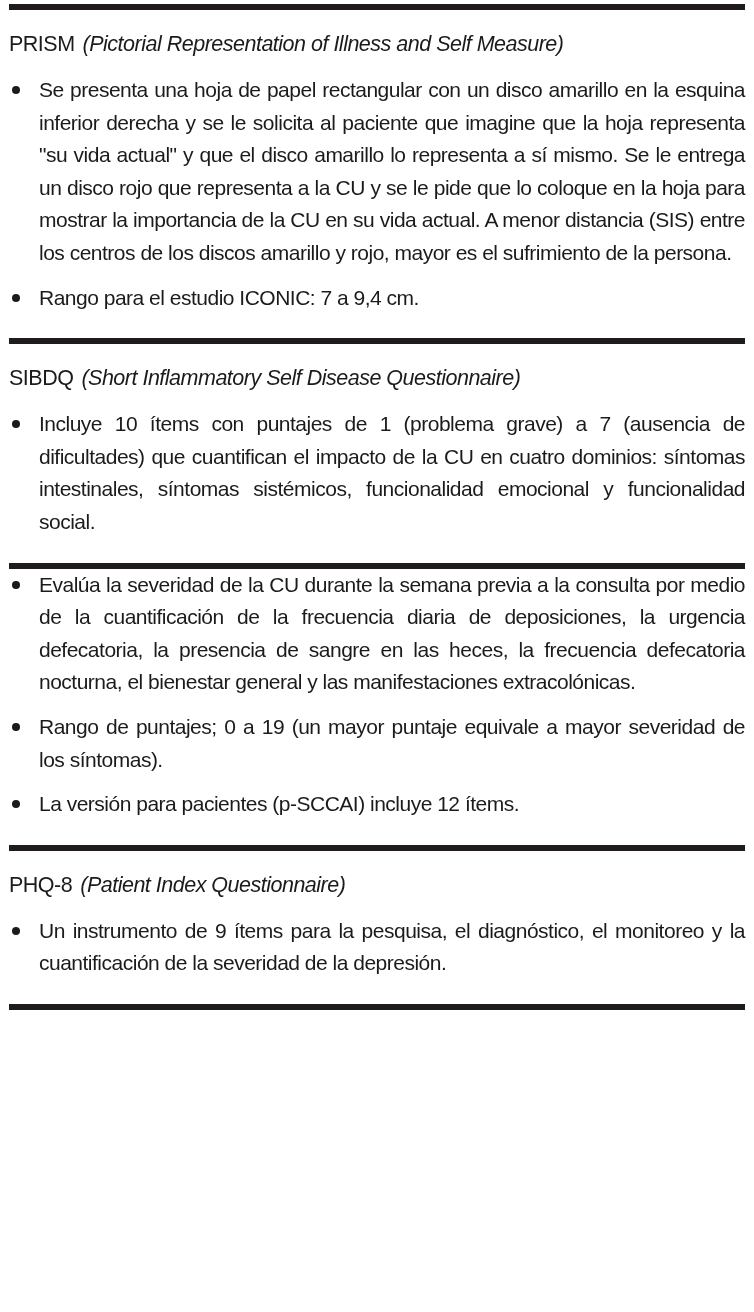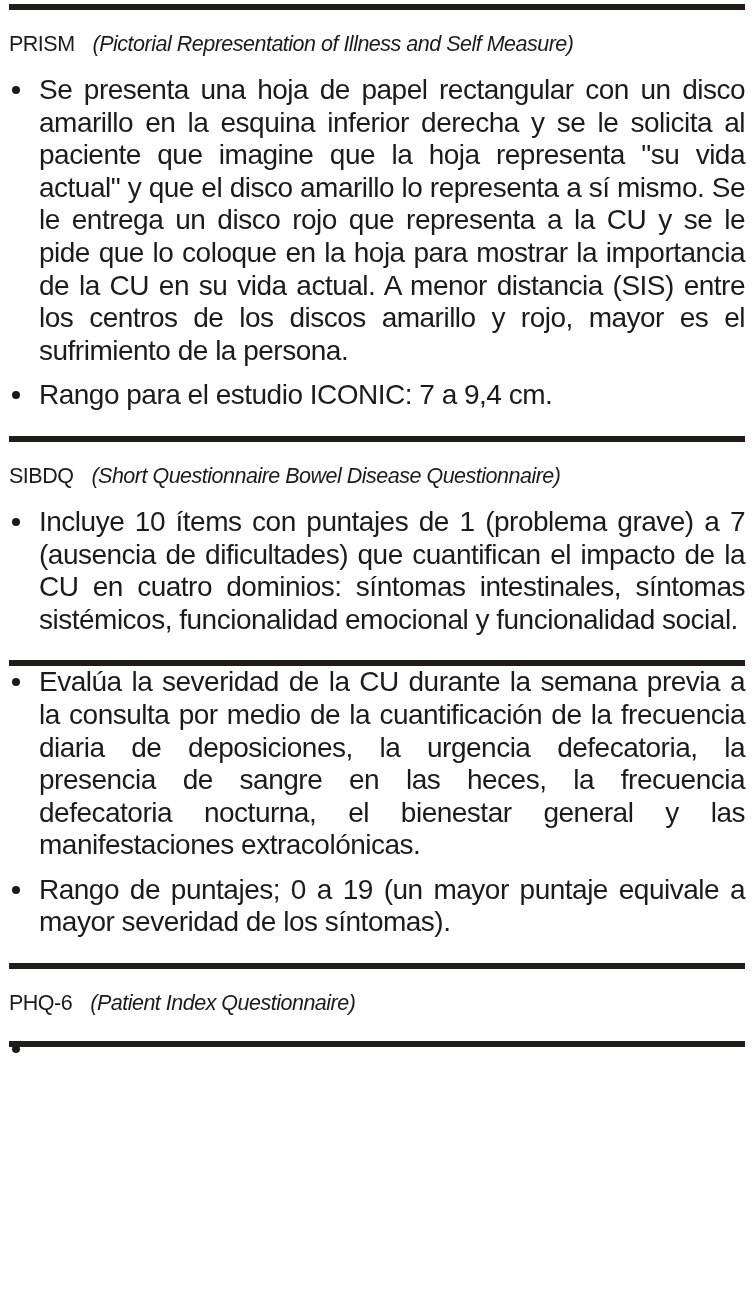--- a/index.html
+++ b/index.html
@@ -31,32 +31,32 @@
   }
   h2 {
     font-size: 21.5px;
     font-weight: 400;
     line-height: 27px;
     letter-spacing: -0.5px;
     margin: 21px 0 16px 0;
   }
   h2 .full {
     font-style: italic;
-    margin-left: 18px;
+    margin-left: 8px;
   }
   ul {
     list-style: none;
     margin: 0 0 24px 0;
     padding: 0;
   }
   li {
     position: relative;
     padding-left: 30px;
     margin: 0 0 12px 0;
-    font-size: 28px;
+    font-size: 21px;
     line-height: 32.6px;
     letter-spacing: -0.5px;
     text-align: justify;
   }
   li:last-child {
     margin-bottom: 0;
   }
   li .dot {
     position: absolute;
     left: 3px;
@@ -78,39 +78,40 @@
     <h2><span class="abbr">PRISM</span><span class="full">(Pictorial Representation of Illness and Self Measure)</span></h2>
     <ul>
       <li><span class="dot"></span><span>Se presenta una hoja de papel rectangular con un disco amarillo en la esquina inferior derecha y se le solicita al paciente que imagine que la hoja representa "su vida actual" y que el disco amarillo lo representa a sí mismo. Se le entrega un disco rojo que representa a la CU y se le pide que lo coloque en la hoja para mostrar la importancia de la CU en su vida actual. A menor distancia (SIS) entre los centros de los discos amarillo y rojo, mayor es el sufrimiento de la persona.</span></li>
       <li><span class="dot"></span><span>Rango para el estudio ICONIC: 7 a 9,4 cm.</span></li>
     </ul>
   </section>
 
   <div class="rule"></div>
 
   <section>
-    <h2><span class="abbr">SIBDQ</span><span class="full">(Short Questionnaire Bowel Disease Questionnaire)</span></h2>
+    <h2><span class="abbr">SIBDQ</span><span class="full">(Short Inflammatory Self Disease Questionnaire)</span></h2>
     <ul>
       <li><span class="dot"></span><span>Incluye 10 ítems con puntajes de 1 (problema grave) a 7 (ausencia de dificultades) que cuantifican el impacto de la CU en cuatro dominios: síntomas intestinales, síntomas sistémicos, funcionalidad emocional y funcionalidad social.</span></li>
     </ul>
   </section>
 
   <div class="rule"></div>
 
   <section>
     <ul>
       <li><span class="dot"></span><span>Evalúa la severidad de la CU durante la semana previa a la consulta por medio de la cuantificación de la frecuencia diaria de deposiciones, la urgencia defecatoria, la presencia de sangre en las heces, la frecuencia defecatoria nocturna, el bienestar general y las manifestaciones extracolónicas.</span></li>
       <li><span class="dot"></span><span>Rango de puntajes; 0 a 19 (un mayor puntaje equivale a mayor severidad de los síntomas).</span></li>
+      <li><span class="dot"></span><span>La versión para pacientes (p-SCCAI) incluye 12 ítems.</span></li>
     </ul>
   </section>
 
   <div class="rule"></div>
 
   <section>
-    <h2><span class="abbr">PHQ-6</span><span class="full">(Patient Index Questionnaire)</span></h2>
+    <h2><span class="abbr">PHQ-8</span><span class="full">(Patient Index Questionnaire)</span></h2>
     <ul>
-      <li><span class="dot"></span></li>
+      <li><span class="dot"></span><span>Un instrumento de 9 ítems para la pesquisa, el diagnóstico, el monitoreo y la cuantificación de la severidad de la depresión.</span></li>
     </ul>
   </section>
 
   <div class="rule"></div>
 
 </div>
 
 </body></html>

